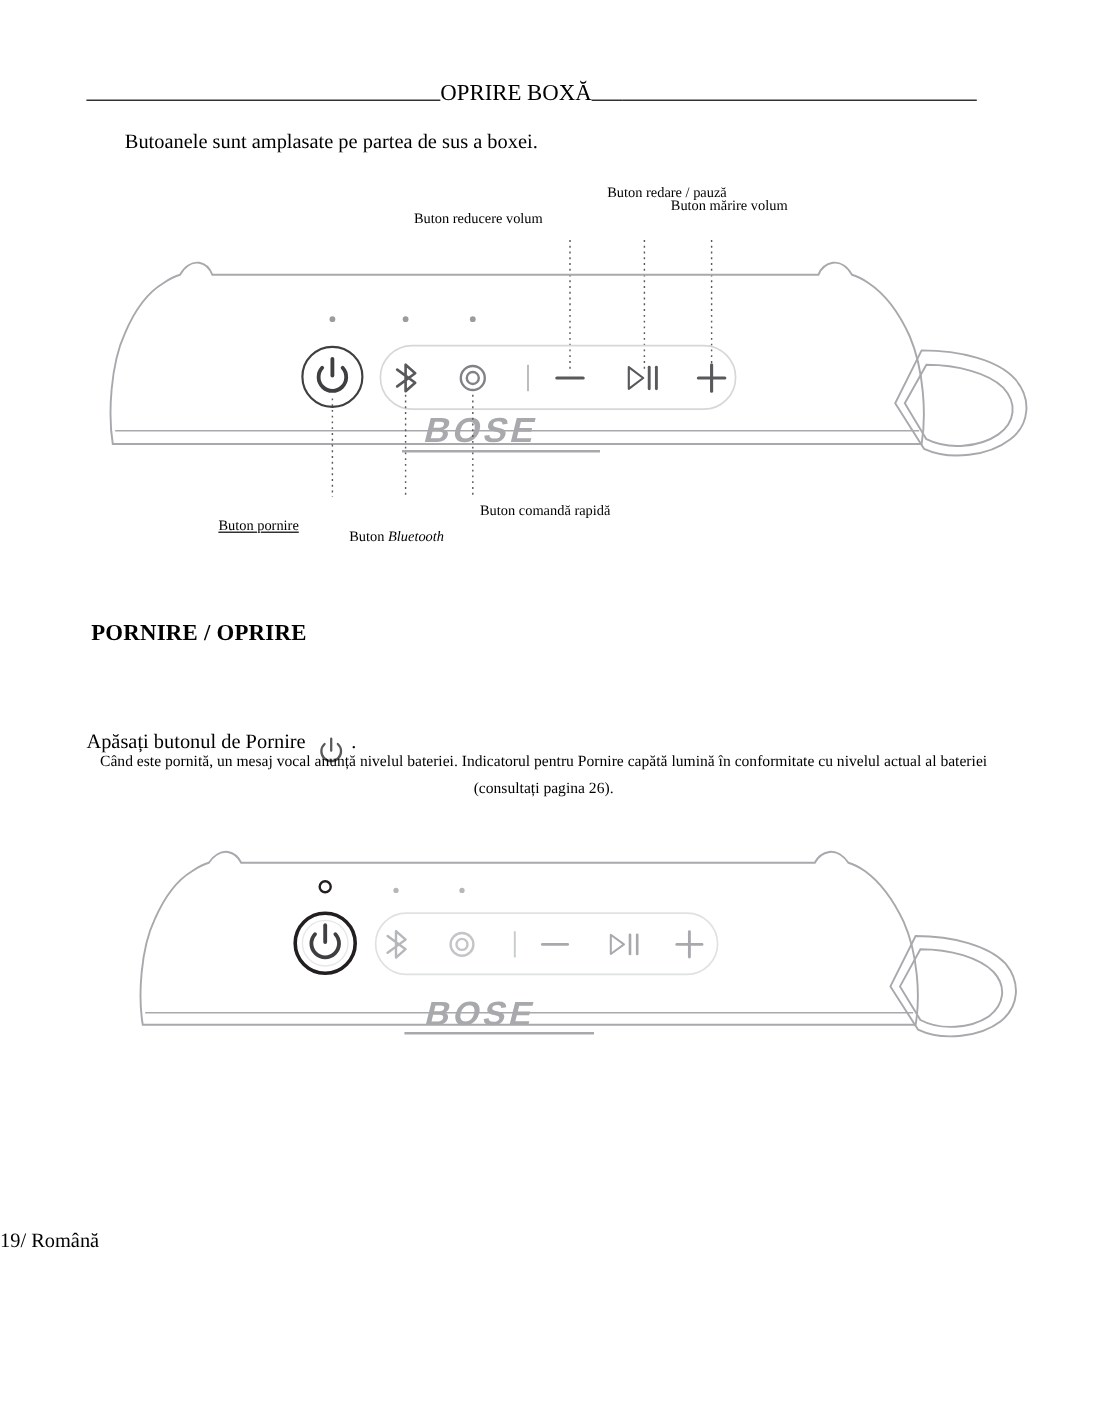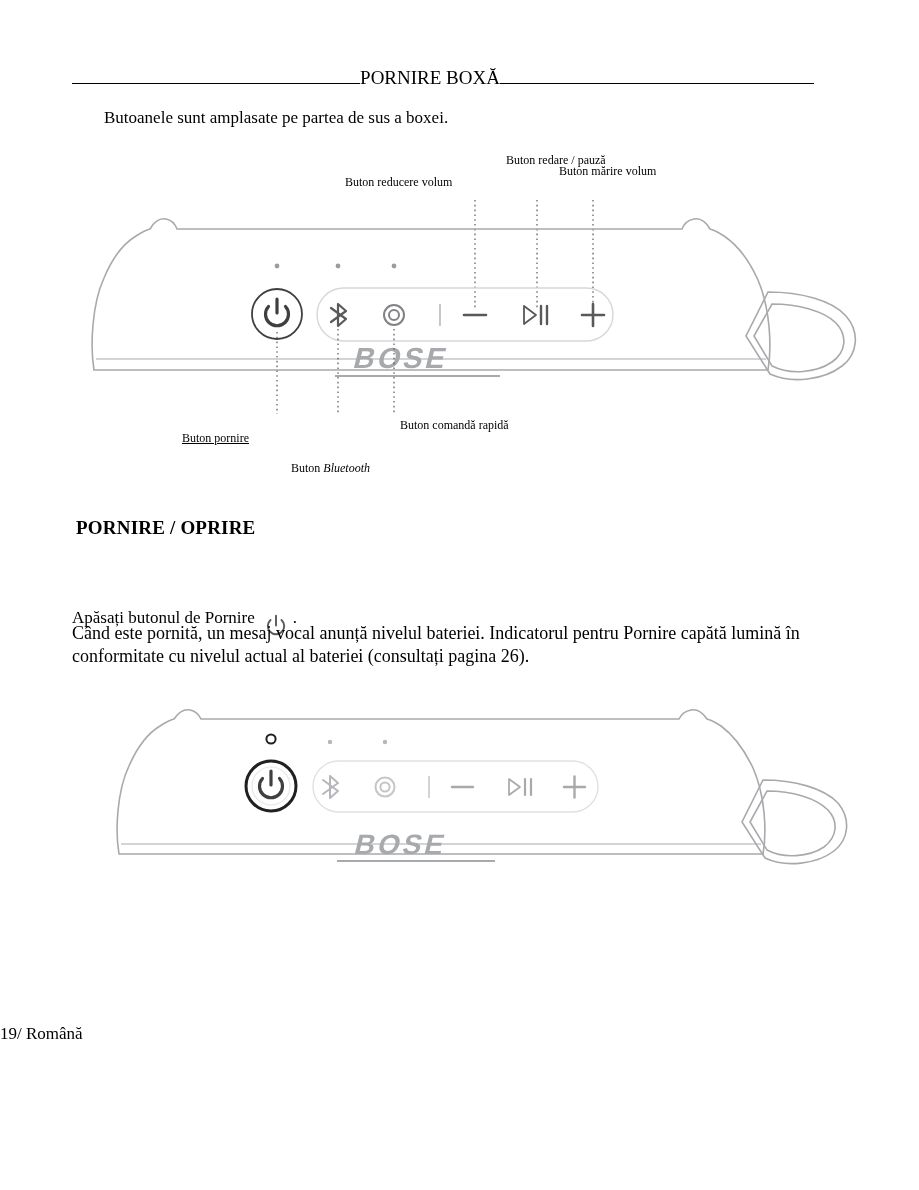--- a/index.html
+++ b/index.html
@@ -87,23 +87,23 @@
     position: relative;
     top: 6px;
     margin: 0 4px 0 8px;
   }
 
   .para {
     position: absolute;
     left: 72px;
     top: 622px;
     width: 762px;
-    font-size: 18px;
+    font-size: 13px;
     line-height: 23px;
-    text-align: left;
+    text-align: center;
   }
 
   .page-footer {
     position: absolute;
     left: 0;
     top: 1024px;
     width: 919px;
     text-align: left;
     font-size: 17px;
   }
@@ -121,34 +121,34 @@
   .figure {
     position: absolute;
   }
   .figure svg { display: block; }
 </style>
 </head>
 <body>
 
 <div class="page-header">
   <div class="hdr-rule left"></div>
-  <div class="hdr-title">PORNIRE BOXĂ</div>
+  <div class="hdr-title">OPRIRE BOXĂ</div>
   <div class="hdr-gap"></div>
   <div class="hdr-rule right"></div>
 </div>
 
 <div class="intro-line">Butoanele sunt amplasate pe partea de sus a boxei.</div>
 
 <div class="cal" style="left:506px; top:150px;">Buton redare / pauză</div>
 <div class="cal" style="left:345px; top:172px;">Buton reducere volum</div>
 <div class="cal" style="left:559px; top:161px;">Buton mărire volum</div>
 
 <div class="cal" style="left:182px; top:428px;text-decoration:underline;">Buton pornire</div>
 <div class="cal" style="left:400px; top:415px;font-family:Liberation Serif, serif;">Buton comandă rapidă</div>
-<div class="cal" style="left:291px; top:458px;text-align:center;">
+<div class="cal" style="left:291px; top:437px;text-align:center;">
   <span>Buton </span><span class="it">Bluetooth</span>
 </div>
 
 <div class="figure" style="left:80px; top:196px;">
 <svg width="790" height="220" viewBox="0 0 790 220" xmlns="http://www.w3.org/2000/svg">
 
   <g stroke="#58595b" stroke-width="1.2" stroke-dasharray="1.6 3.2">
     <line x1="395" y1="4" x2="395" y2="113"></line>
     <line x1="457" y1="4" x2="457" y2="113"></line>
     <line x1="513" y1="4" x2="513" y2="113"></line>

